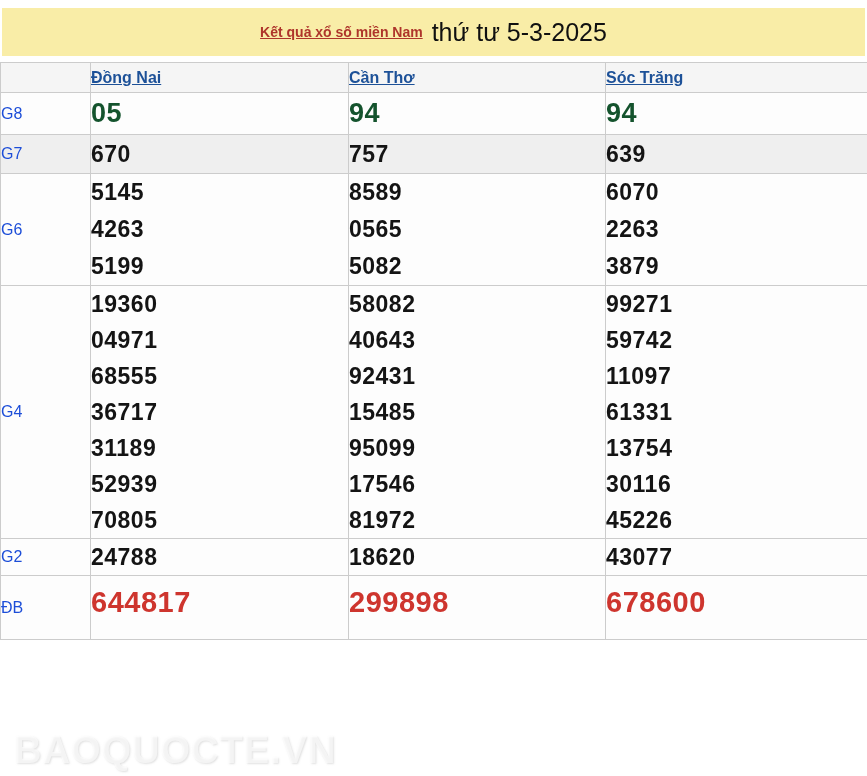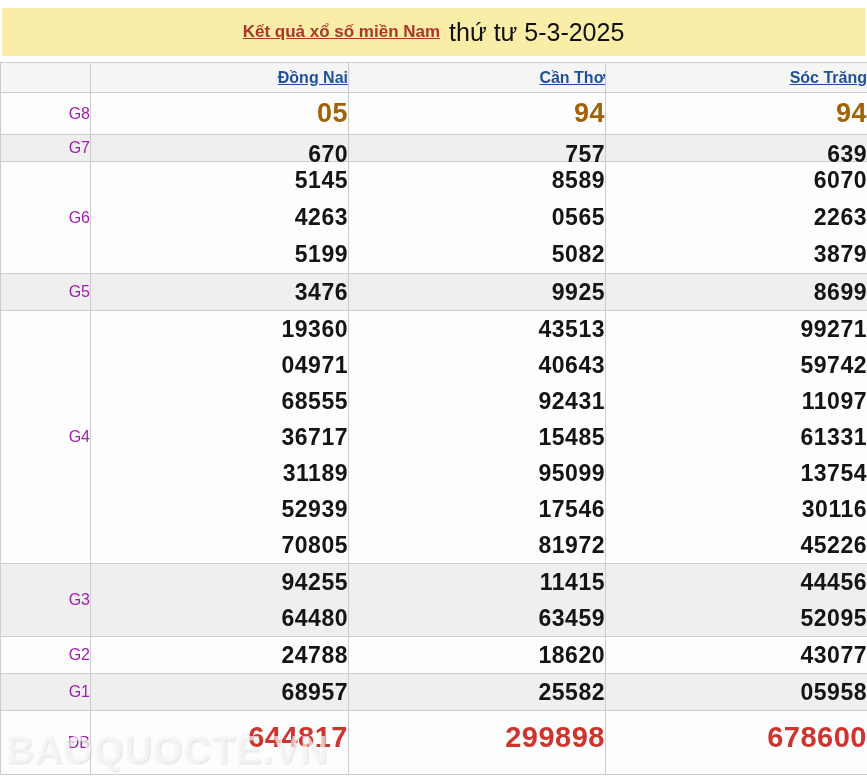--- a/index.html
+++ b/index.html
@@ -14,85 +14,85 @@
     margin: 8px 2px 6px 2px;
     height: 48px;
     background: #f9eda7;
     display: flex;
     align-items: center;
     justify-content: center;
     gap: 9px;
   }
   .title-link {
     color: #ae352b;
-    font-size: 17px;
+    font-size: 14px;
     font-weight: bold;
     text-decoration: underline;
     cursor: pointer;
     white-space: nowrap;
   }
   .title-date {
     color: #101010;
     font-size: 25px;
     font-weight: normal;
     white-space: nowrap;
   }
   table.results {
     width: 867px;
     border-collapse: collapse;
     table-layout: fixed;
   }
   table.results td, table.results th {
     border: 1px solid #cccccc;
-    text-align: right;
+    text-align: left;
     padding: 0;
     vertical-align: middle;
   }
   thead th {
     height: 29px;
     background: #f5f5f5;
     font-weight: bold;
   }
   .col-link {
     color: #1d5198;
     font-size: 16px;
     font-weight: bold;
     text-decoration: underline;
     cursor: pointer;
   }
   .lbl {
     font-size: 16px;
     font-weight: 400;
-    color: #a21caf;
+    color: #1d4ed8;
   }
   tr.row-white { background: #fdfdfd; }
   tr.row-gray  { background: #efefef; }
   .num {
     height: 36px;
     line-height: 36px;
     font-size: 23px;
     font-weight: bold;
     color: #141414;
     letter-spacing: 0.5px;
   }
   tr.row-g8 .num {
     height: 41px; line-height: 41px;
     font-size: 27px;
-    color: #a16207;
-  }
-  tr.row-g7 .num { height: 26px; line-height: 38px; }
+    color: #14532d;
+  }
+  tr.row-g7 .num { height: 38px; line-height: 38px; }
   tr.row-g6 .num { height: 37px; line-height: 37px; }
   tr.row-db .num {
     height: 63px; line-height: 53px;
     font-size: 29px;
     color: #ce352e;
   }
   .watermark {
     position: absolute;
-    left: 6px;
+    left: 14px;
     bottom: 4px;
     z-index: 6;
     font-size: 38px;
     font-weight: bold;
     letter-spacing: 1px;
     color: rgba(255,255,255,0.62);
     text-shadow: 1px 1px 2px rgba(170,170,170,0.35);
     pointer-events: none;
     white-space: nowrap;
   }
@@ -156,101 +156,62 @@
         <div class="num">8589</div>
         <div class="num">0565</div>
         <div class="num">5082</div>
       </td>
       <td>
         <div class="num">6070</div>
         <div class="num">2263</div>
         <div class="num">3879</div>
       </td>
     </tr>
-    <tr class="row-gray">
-      <td class="lbl">G5</td>
-      <td>
-          <div class="num">3476</div>
-        </td>
-      <td>
-          <div class="num">9925</div>
-        </td>
-      <td>
-          <div class="num">8699</div>
-        </td>
-    </tr>
     <tr class="row-white">
       <td class="lbl">G4</td>
       <td>
         <div class="num">19360</div>
         <div class="num">04971</div>
         <div class="num">68555</div>
         <div class="num">36717</div>
         <div class="num">31189</div>
         <div class="num">52939</div>
         <div class="num">70805</div>
       </td>
       <td>
-        <div class="num">43513</div>
+        <div class="num">58082</div>
         <div class="num">40643</div>
         <div class="num">92431</div>
         <div class="num">15485</div>
         <div class="num">95099</div>
         <div class="num">17546</div>
         <div class="num">81972</div>
       </td>
       <td>
         <div class="num">99271</div>
         <div class="num">59742</div>
         <div class="num">11097</div>
         <div class="num">61331</div>
         <div class="num">13754</div>
         <div class="num">30116</div>
         <div class="num">45226</div>
       </td>
     </tr>
-    <tr class="row-gray">
-      <td class="lbl">G3</td>
-      <td>
-        <div class="num">94255</div>
-        <div class="num">64480</div>
-      </td>
-      <td>
-        <div class="num">11415</div>
-        <div class="num">63459</div>
-      </td>
-      <td>
-        <div class="num">44456</div>
-        <div class="num">52095</div>
-      </td>
-    </tr>
     <tr class="row-white">
       <td class="lbl">G2</td>
       <td>
           <div class="num">24788</div>
         </td>
       <td>
           <div class="num">18620</div>
         </td>
       <td>
           <div class="num">43077</div>
         </td>
     </tr>
-    <tr class="row-gray">
-      <td class="lbl">G1</td>
-      <td>
-          <div class="num">68957</div>
-        </td>
-      <td>
-          <div class="num">25582</div>
-        </td>
-      <td>
-          <div class="num">05958</div>
-        </td>
-    </tr>
     <tr class="row-white row-db">
       <td class="lbl">ĐB</td>
       <td>
           <div class="num">644817</div>
         </td>
       <td>
           <div class="num">299898</div>
         </td>
       <td>
           <div class="num">678600</div>

